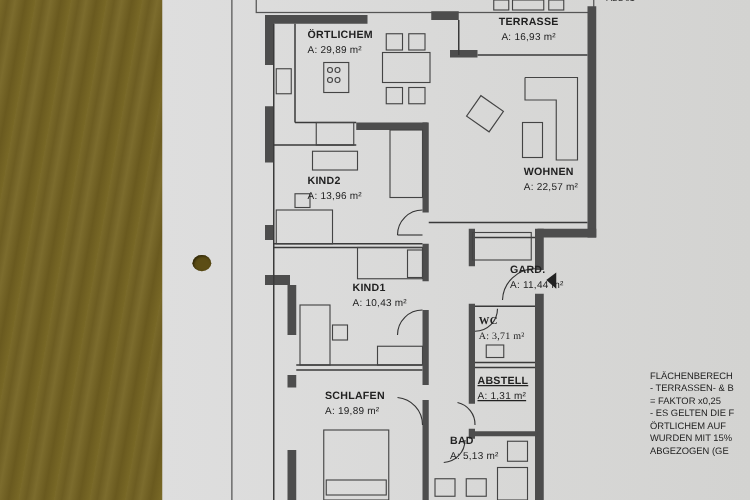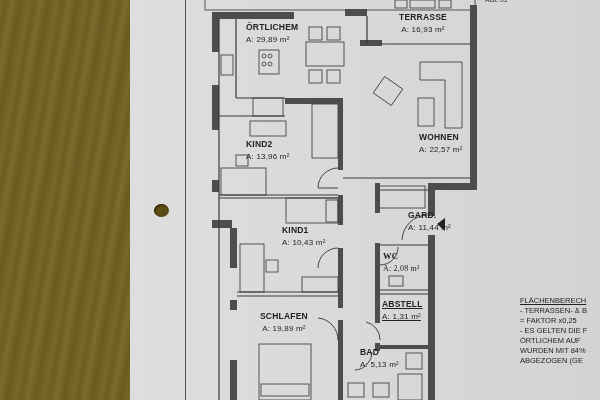--- a/index.html
+++ b/index.html
@@ -8,21 +8,21 @@
       background: repeating-linear-gradient(100deg, #7a6a2a 0px, #6d5d22 6px, #7c6c2d 12px, #6a5a1f 20px, #786826 28px); }
     .paper { position:absolute; left:130px; top:0; width:470px; height:400px; background:#d9d9d7; transform-origin:left top; }
     .paper-inner { position:absolute; left:0; top:0; width:100%; height:100%; background:linear-gradient(90deg,#dedede,#d3d3d1); }
     .hole { position:absolute; left:24px; top:204px; width:15px; height:13px; border-radius:50%; background:#5c4d15; box-shadow:inset 1px 1px 2px #2e2608; }
     .frame-line { position:absolute; left:55px; top:0; width:1px; height:400px; background:#555; }
     .plan { position:absolute; left:0; top:0; width:600px; height:400px; }
     .lbl { position:absolute; font-size:8px; color:#222; letter-spacing:0.2px; white-space:nowrap; }
     .lbl b { font-weight:bold; display:block; font-size:8.5px; }
     .lbl span { display:block; margin-top:3px; }
     .legend { position:absolute; left:520px; top:296px; font-size:7.5px; color:#222; line-height:10px; white-space:nowrap; }
-    .legend .t { text-decoration:underline; }
+    .legend .t { }
     .topright { position:absolute; left:485px; top:-4px; font-size:7px; color:#333; }
   </style>
 </head>
 <body>
 
 <div class="wood"></div>
 <div class="paper">
   <div class="paper-inner"></div>
   <div class="hole"></div>
   <div class="frame-line"></div>
@@ -160,38 +160,38 @@
 <div class="lbl" style="left:364px;top:210px;margin-left:44px;">
   <b>GARD.</b>
     <span>A: 11,44 m²</span>
 </div>
 <div class="lbl" style="left:282px;top:225px;">
   <b>KIND1</b>
     <span>A: 10,43 m²</span>
 </div>
 <div class="lbl" style="left:383px;top:251px;font-family:Liberation Serif, serif;">
   <b>WC</b>
-    <span>A: 2,08 m²</span>
+    <span>A: 3,71 m²</span>
 </div>
 <div class="lbl" style="left:382px;top:299px;text-decoration:underline;">
   <b>ABSTELL</b>
     <span>A: 1,31 m²</span>
 </div>
-<div class="lbl" style="left:260px;top:311px;text-align:center;">
+<div class="lbl" style="left:260px;top:311px;">
   <b>SCHLAFEN</b>
     <span>A: 19,89 m²</span>
 </div>
 <div class="lbl" style="left:360px;top:347px;">
   <b>BAD</b>
     <span>A: 5,13 m²</span>
 </div>
 
 <div class="topright">ABL 01</div>
 
 <div class="legend">
   <div class="t">FLÄCHENBERECH</div>
   <div>- TERRASSEN- &amp; B</div>
   <div>  = FAKTOR x0,25</div>
   <div>- ES GELTEN DIE F</div>
   <div>  ÖRTLICHEM AUF</div>
-  <div>  WURDEN MIT 84%</div>
+  <div>  WURDEN MIT 15%</div>
   <div>  ABGEZOGEN (GE</div>
 </div>
 
 </body></html>

